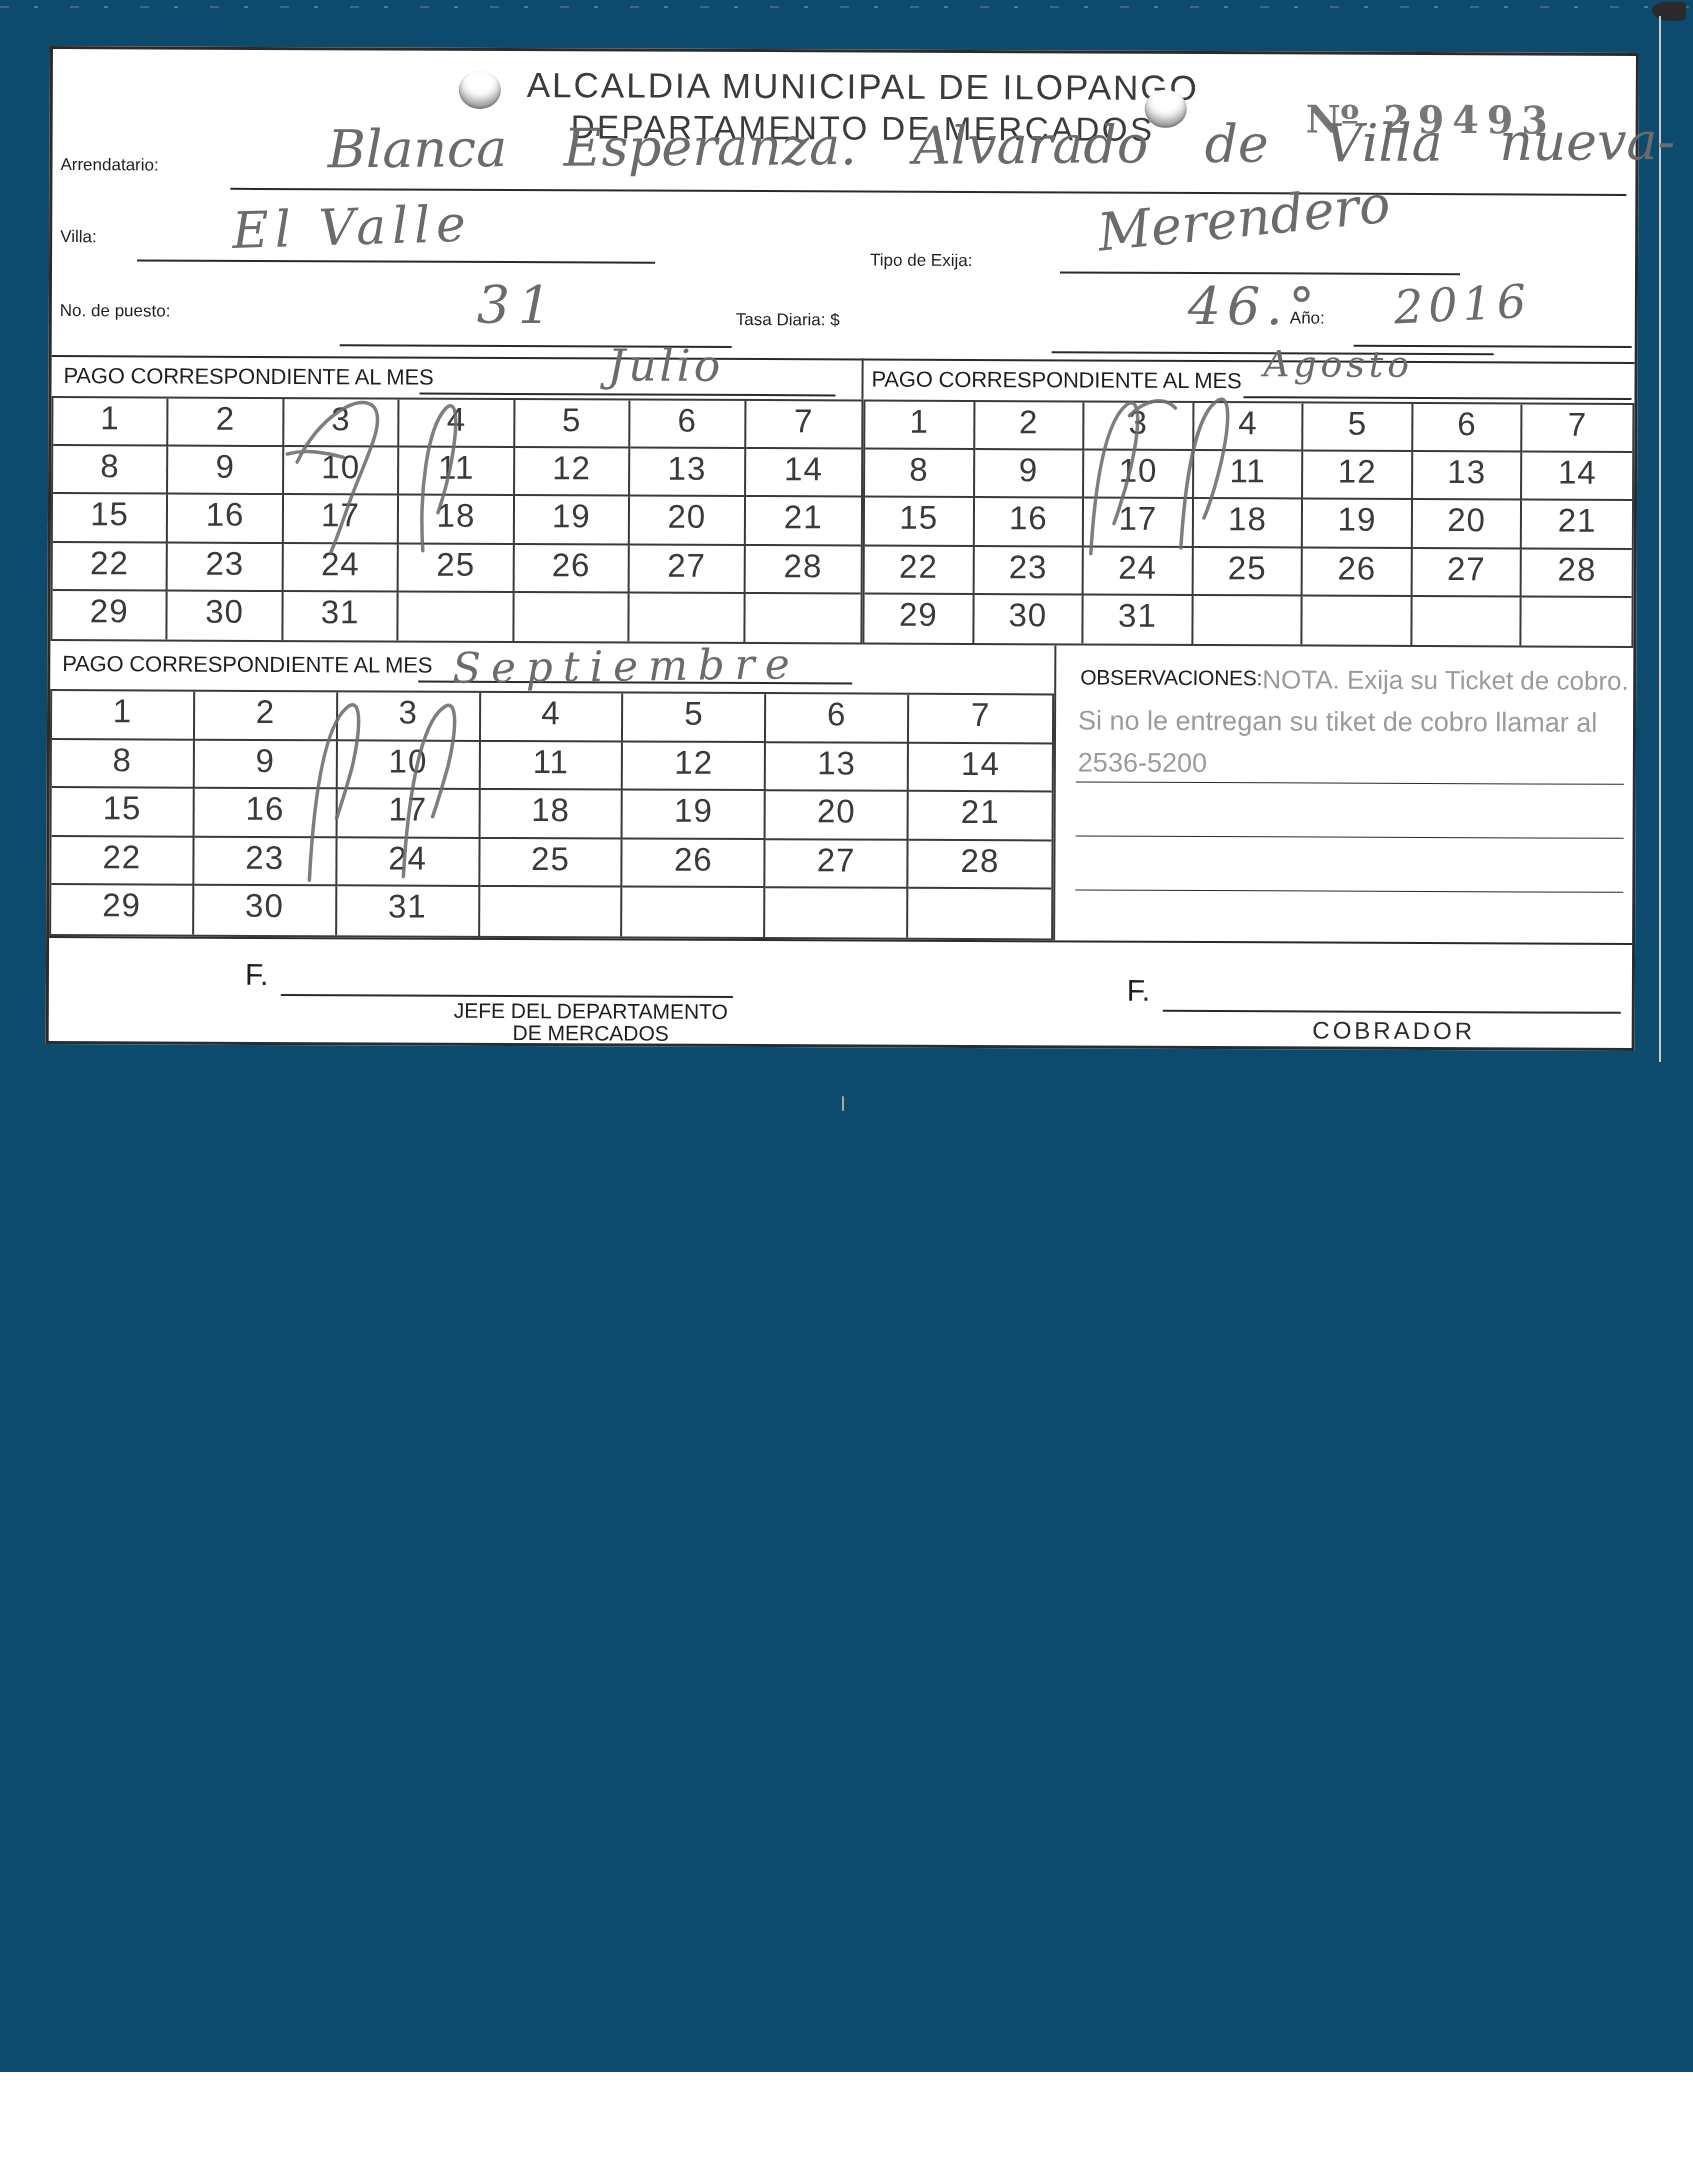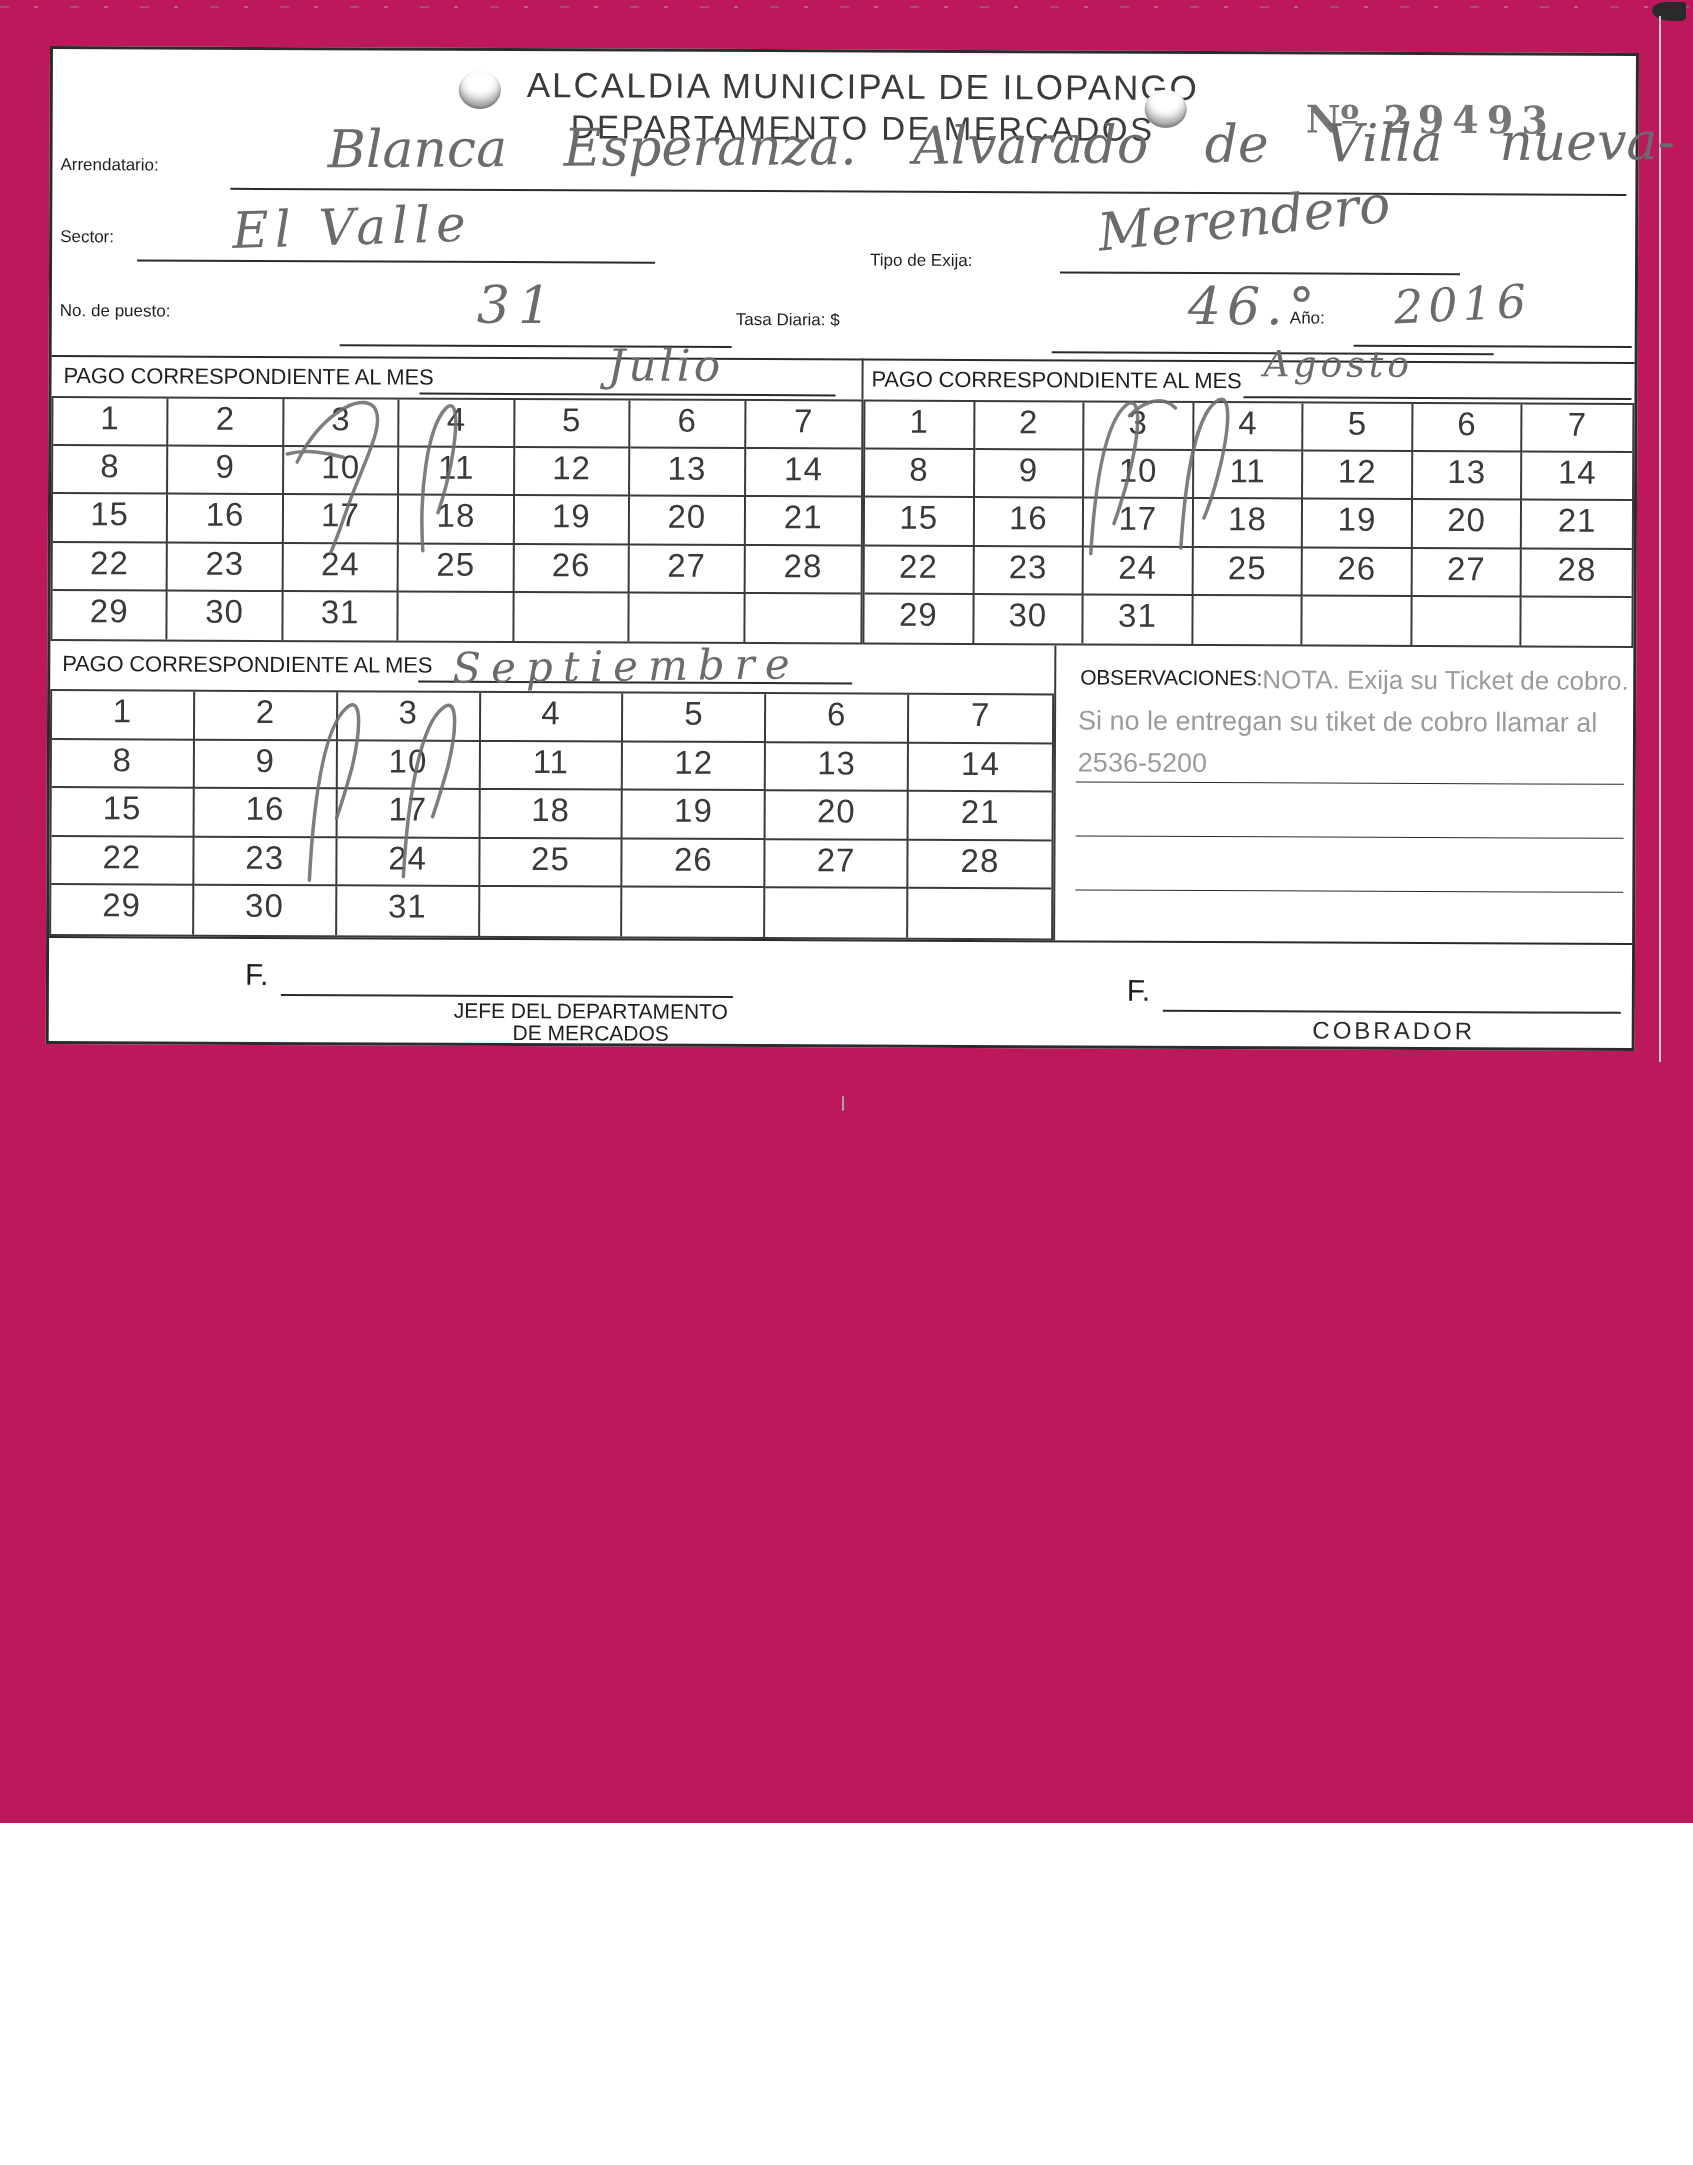--- a/index.html
+++ b/index.html
@@ -1,16 +1,16 @@
 <!DOCTYPE html>
 <html><head>
 <meta charset="utf-8">
 <style>
   html,body{margin:0;padding:0;background:#ffffff;width:1693px;height:2165px;overflow:hidden;}
-  #paper{position:relative;width:1693px;height:1823px;background:#be185d;
+  #paper{position:relative;width:1693px;height:2072px;background:#0c4a6e;
          font-family:"Liberation Sans",sans-serif;color:#222;}
   
   .top-noise{position:absolute;left:0;top:6px;width:1693px;height:2px;opacity:.45;
     background:repeating-linear-gradient(90deg,#8a8a8a 0 9px,transparent 9px 34px,#b5b5b5 34px 38px,transparent 38px 70px);}
   .corner-blob{position:absolute;left:1652px;top:2px;width:34px;height:19px;background:#2a2a2a;
     border-radius:45% 10% 20% 60%;}
   .edge-shadow{position:absolute;left:1659px;top:16px;width:2px;height:1046px;background:#c9c9c9;}
   .stray-mark{position:absolute;left:842px;top:1096px;width:2px;height:15px;background:#a8a8a8;border-radius:2px;}
 
   
@@ -61,21 +61,21 @@
     <div class="punch" style="left:406px;top:20px;"></div>
     <div class="punch" style="left:1092px;top:36px;"></div>
     <div class="serial" style="left:1253px;top:42px;">
       <span>Nº</span><span class="num">29493</span>
     </div>
 
     <div class="lbl" style="left:8px;top:106px;">Arrendatario:</div>
     <div class="rule" style="left:178px;top:138px;width:1396px;"></div>
     <div class="hw" style="left:275px;top:66px;font-size:52px;word-spacing:40px;transform:rotate(-.6deg);">Blanca Esperanza. Alvarado de Villa nueva-</div>
 
-    <div class="lbl" style="left:8px;top:178px;">Sector:</div>
+    <div class="lbl" style="left:8px;top:178px;">Villa:</div>
     <div class="rule" style="left:85px;top:210px;width:518px;"></div>
     <div class="hw" style="left:180px;top:152px;font-size:50px;letter-spacing:6px;transform:rotate(-2deg);">El Valle</div>
     <div class="lbl" style="left:818px;top:198px;">Tipo de Exija:</div>
     <div class="rule" style="left:1008px;top:218px;width:400px;"></div>
     <div class="hw" style="left:1045px;top:138px;font-size:52px;transform:rotate(-6deg);">Merendero</div>
 
     <div class="lbl" style="left:8px;top:252px;">No. de puesto:</div>
     <div class="rule" style="left:288px;top:294px;width:392px;"></div>
     <div class="hw" style="left:425px;top:228px;font-size:52px;letter-spacing:8px;">31</div>
     <div class="lbl" style="left:684px;top:258px;">Tasa Diaria: $</div>

